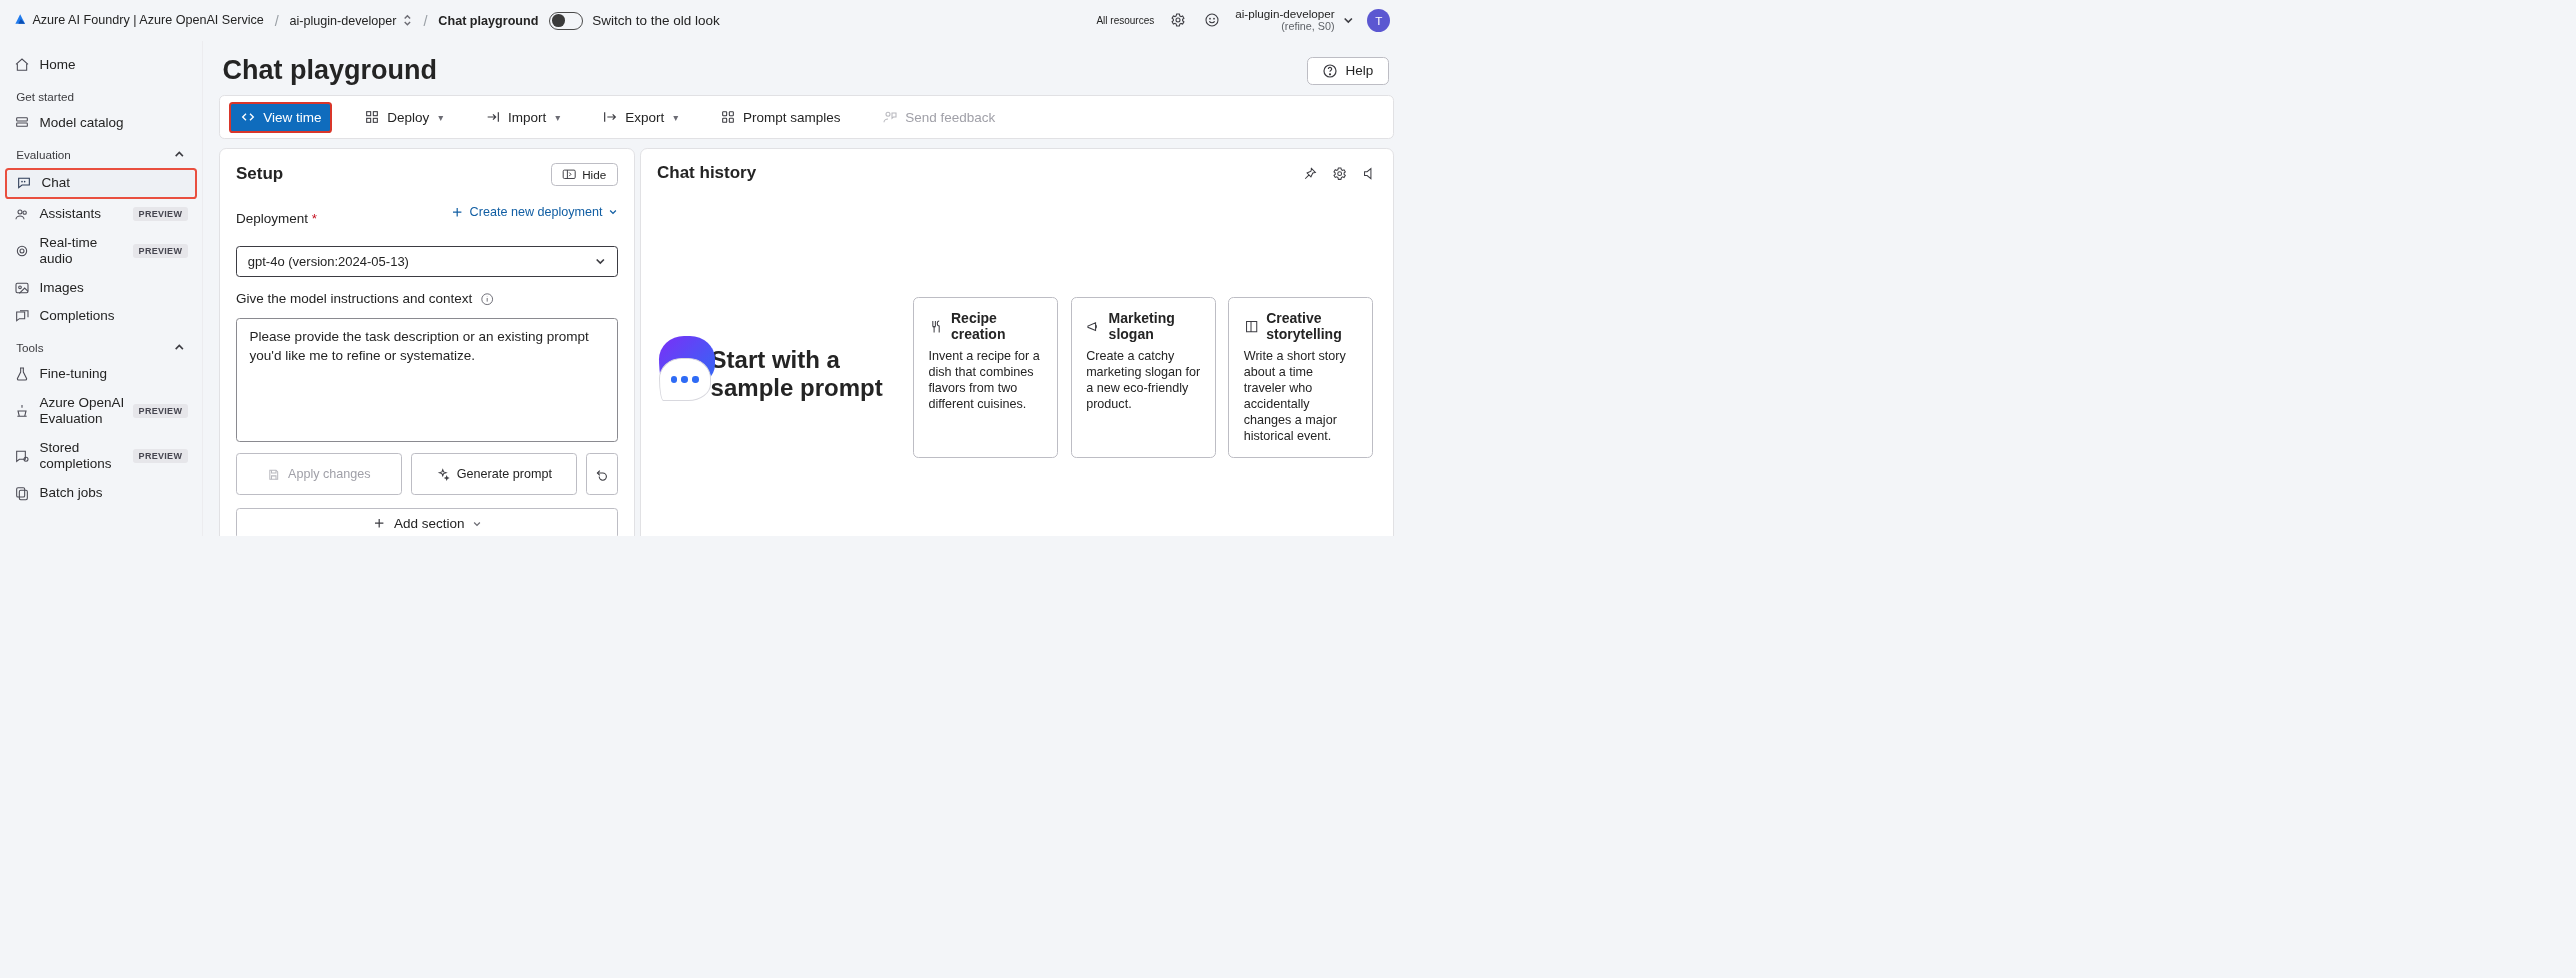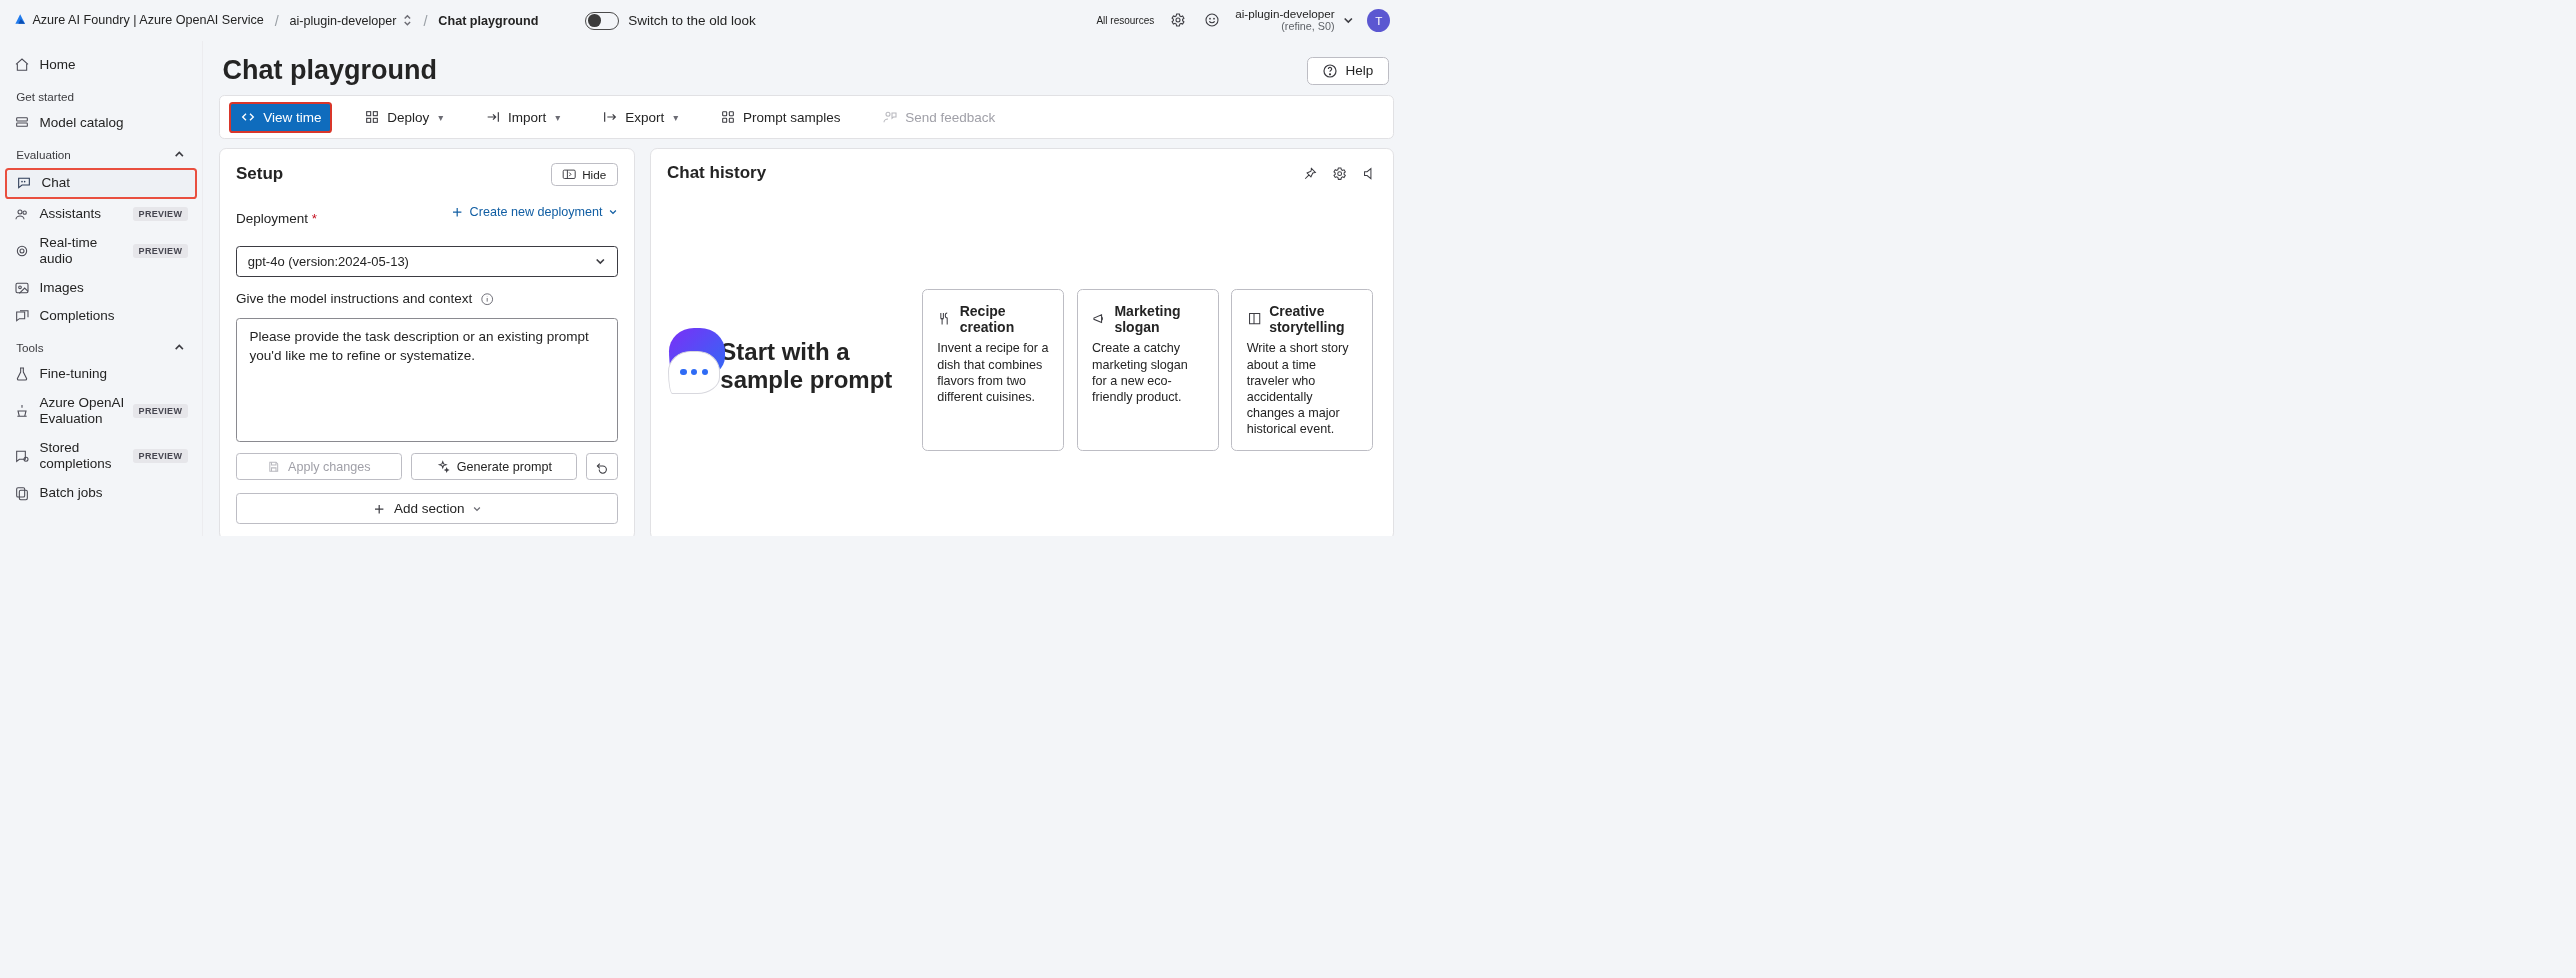--- a/index.html
+++ b/index.html
@@ -53,33 +53,33 @@
   .help-btn{display:flex;align-items:center;gap:7.2px;border:0.9px solid var(--border-strong);background:#fff;border-radius:5.4px;padding:5.4px 14.4px;font-size:13.5px;}
   .cmdbar{display:flex;align-items:center;gap:21.6px;border:0.9px solid var(--border);background:#fff;border-radius:5.4px;padding:5.4px 9px;}
   .cmd{display:flex;align-items:center;gap:7.2px;font-size:13.5px;padding:5.4px 9px;border-radius:3.6px;border:0.9px solid transparent;}
   .cmd.primary{background:var(--accent);color:#fff;}
   .cmd.primary-hl{border:2.7px solid var(--highlight);}
   .cmd.disabled{color:#a0a0a8;}
   .cmd .chev{font-size:10px;color:#6c6c74;margin-left:1.8px;}
   
   .panes{display:flex;gap:0;margin-top:9px;}
   .setup-pane{width:416px;border:0.9px solid var(--border);background:#fff;border-radius:7.2px;padding:14.4px 16px;}
-  .chat-pane{flex:1;border:0.9px solid var(--border);background:#fff;border-radius:7.2px;margin-left:15px;padding:14.4px 16px 16px;display:flex;flex-direction:column;}
+  .chat-pane{flex:1;border:0.9px solid var(--border);background:#fff;border-radius:7.2px;margin-left:5px;padding:14.4px 16px 16px;display:flex;flex-direction:column;}
   .pane-head{display:flex;align-items:center;justify-content:space-between;}
   .pane-title{font-size:17px;font-weight:600;}
   .hide-btn{display:flex;align-items:center;gap:5.4px;font-size:11.7px;border:0.9px solid var(--border-strong);background:#fff;padding:3.6px 10.8px;border-radius:4.5px;}
   .form-label{font-size:13.5px;margin-top:12.6px;display:flex;align-items:center;gap:3.6px;}
   .req{color:#c50f1f;}
   .row-between{display:flex;justify-content:space-between;align-items:center;}
   .link{color:var(--link);font-size:12.6px;display:flex;align-items:center;gap:5.4px;}
   .select{margin-top:20px;border:0.9px solid #3b3b42;border-radius:3.6px;padding:7.2px 10.8px;display:flex;align-items:center;justify-content:space-between;font-size:13px;}
   .instr-label{font-size:13.5px;margin-top:14.4px;display:flex;align-items:center;gap:7.2px;}
   .textarea{margin-top:12px;border:0.9px solid #8a8a90;border-radius:3.6px;height:124px;padding:9px 12.6px;font-size:13.5px;line-height:1.35;color:#242424;resize:none;overflow:hidden;}
   .btnrow{display:flex;gap:9px;margin-top:10.8px;}
-  .btn{border:0.9px solid var(--border-strong);background:#fff;border-radius:3.6px;padding:5px 9px;font-size:12.6px;display:flex;align-items:center;gap:7.2px;justify-content:center;}
+  .btn{border:0.9px solid var(--border-strong);background:#fff;border-radius:3.6px;padding:13px 9px;font-size:12.6px;display:flex;align-items:center;gap:7.2px;justify-content:center;}
   .btn.disabled{color:#a0a0a8;}
   .btn.grow{flex:1;}
   .btn.icon-only{width:32px;padding:5.4px;}
   .add-section{margin-top:12.6px;border:0.9px solid var(--border-strong);background:#fff;border-radius:3.6px;padding:7.2px 9px;display:flex;align-items:center;justify-content:center;gap:7.2px;font-size:13.5px;}
   
   .chat-head{display:flex;align-items:center;justify-content:space-between;}
   .chat-title{font-size:17px;font-weight:600;}
   .chat-tools{display:flex;gap:14.4px;}
   .chat-body{flex:1;display:flex;flex-direction:row;align-items:center;justify-content:flex-start;margin-top:16px;}
   .illus{width:83px;height:76px;position:relative;}
@@ -117,21 +117,21 @@
             <path d="M3 9 L6 12 L9 9"></path>
           </svg>
       </span>
     </span>
     <span class="bc-sep">/</span>
     <span class="bc-item bc-current">
       <span>Chat playground</span>
     </span>
   </div>
 
-  <div style="display:flex;align-items:center;gap:9px;margin-left:36px;">
+  <div style="display:flex;align-items:center;gap:9px;">
     <span class="toggle">
         <span class="knob"></span>
       </span>
     <span style="font-size:13.5px;">Switch to the old look</span>
   </div>
 
   <div class="right">
     <span style="font-size:10px;">All resources</span>
     <span class="iconbtn">
       <span>

